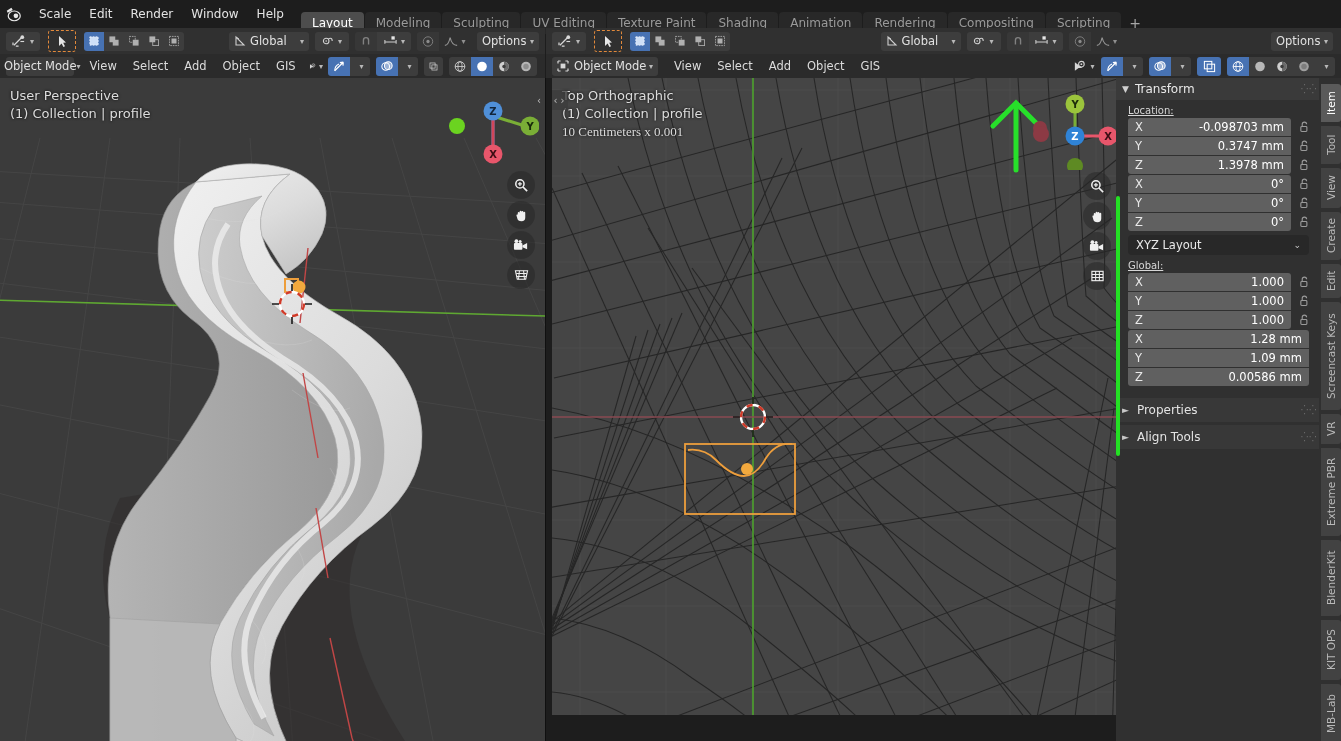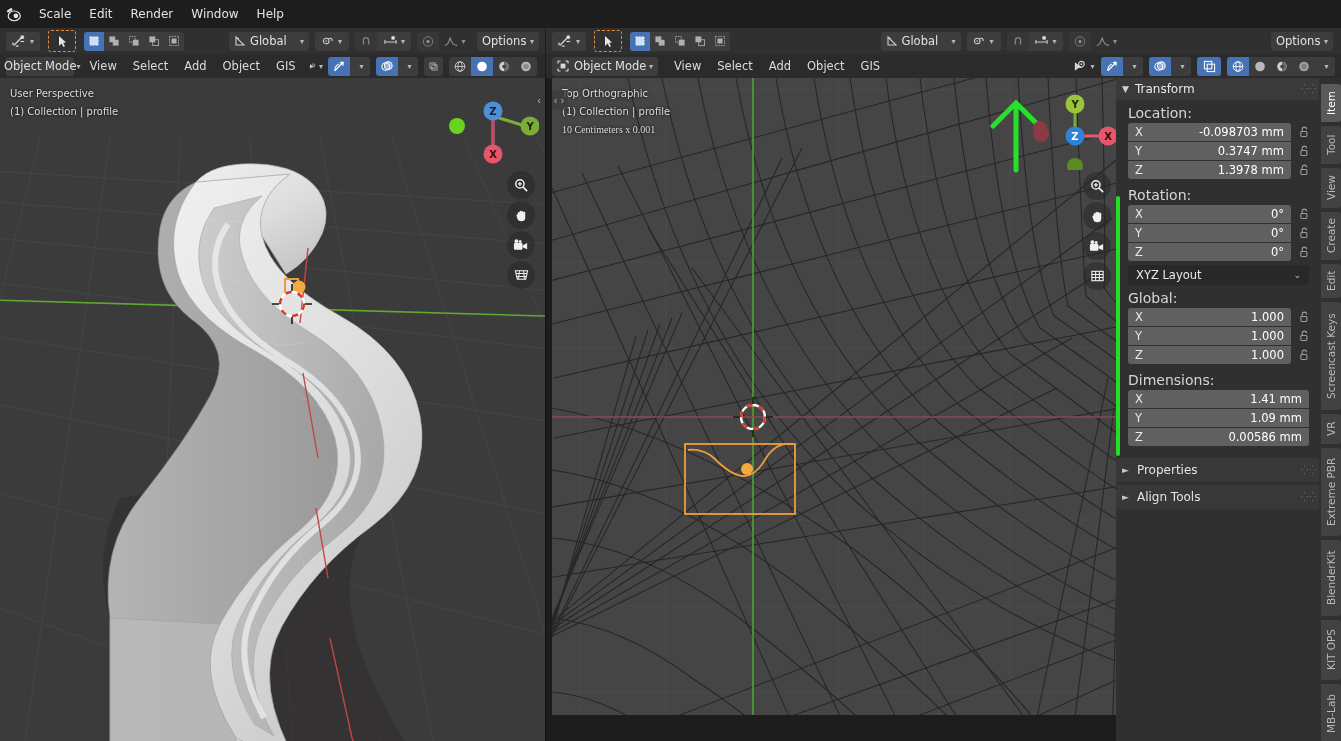--- a/index.html
+++ b/index.html
@@ -56,21 +56,21 @@
   .sep { width:8px; }
   .caret { font-size:8px; color:#b8b8b8; margin-left:3px; }
   .menu-txt { padding:0 8px; height:19px; line-height:19px; font-size:11.5px; color:#dcdcdc; border-radius:3px; cursor:default;}
 
   
   .viewport { position:absolute; overflow:hidden; }
   .vp-left  { left:0;   top:78px; width:545px; height:663px; background:#3b3b3b; }
   .vp-right { left:552px; top:78px; width:569px; height:637px; background:#454545; }
   .vp-divider { position:absolute; left:545px; top:78px; width:1px; height:663px; background:#101010; }
 
-  .vp-text { position:absolute; font-size:10px; color:#dcdcdc; text-shadow:0 0 3px rgba(0,0,0,.9); pointer-events:none; }
+  .vp-text { position:absolute; font-size:13px; color:#dcdcdc; text-shadow:0 0 3px rgba(0,0,0,.9); pointer-events:none; }
   .nav-btn {
     position:absolute; right:10px; width:28px; height:28px; border-radius:50%;
     background:rgba(40,40,40,.55); display:flex; align-items:center; justify-content:center;
   }
 
   
   .collapse-arrow {
     position:absolute; width:14px; height:20px; background:rgba(60,60,60,.75);
     border-radius:3px; display:flex; align-items:center; justify-content:center;
     color:#bdbdbd; font-size:10px;
@@ -81,21 +81,21 @@
     position:absolute; left:1116px; top:78px; width:203px; height:663px;
     background:#303030; overflow:hidden;
   }
   .sb-scroll { position:absolute; left:0px; top:118px; width:4px; height:260px; background:#24e024; border-radius:2px; }
   .panel-hdr {
     height:22px; display:flex; align-items:center; padding:0 6px;
     background:#3a3a3a; color:#e8e8e8; font-size:12px; margin-bottom:2px;
   }
   .panel-hdr .tri { font-size:9px; margin-right:6px; color:#d0d0d0; }
   .grip { margin-left:auto; color:#6e6e6e; font-size:9px; letter-spacing:1px; line-height:5px; width:12px; }
-  .sect-label { font-size:14px; color:#d6d6d6; padding:3px 0 2px 12px; }
+  .sect-label { font-size:10px; color:#d6d6d6; padding:3px 0 2px 12px;text-decoration:underline; }
   .field-row { display:flex; align-items:center; padding:0 6px 0 12px; height:18px; margin-bottom:1px; }
   .field {
     flex:1; height:18px; background:#606060; border-radius:3px;
     display:flex; align-items:center; padding:0 7px; font-size:11.5px; color:#ffffff;
   }
   .field .lbl { color:#e9e9e9; }
   .field .val { margin-left:auto; }
   .field-stack .field { border-radius:0; }
   .field-stack > .field-row:first-child .field { border-radius:3px 3px 0 0; }
   .field-stack > .field-row:last-child .field { border-radius:0 0 3px 3px; }
@@ -138,20 +138,33 @@
         <circle cx="13.2" cy="14.4" r="3.1" fill="#e8e8e8"></circle>
         <path d="M2.2 10.2 L9 6.6 L7.2 3.6 L1 7.6z" fill="#e8e8e8"></path>
       </svg>
     </div>
     <div class="menu-item">Scale</div>
     <div class="menu-item">Edit</div>
     <div class="menu-item">Render</div>
     <div class="menu-item">Window</div>
     <div class="menu-item">Help</div>
 
+    <div class="tabs">
+      <div class="tab active">Layout</div>
+      <div class="tab">Modeling</div>
+      <div class="tab">Sculpting</div>
+      <div class="tab">UV Editing</div>
+      <div class="tab">Texture Paint</div>
+      <div class="tab">Shading</div>
+      <div class="tab">Animation</div>
+      <div class="tab">Rendering</div>
+      <div class="tab">Compositing</div>
+      <div class="tab">Scripting</div>
+      <div class="tab plus">+</div>
+    </div>
   </div>
 
   <div class="hdrbar" style="left:0;top:28px;width:545px;height:26px;padding-left:6px;">
     <div class="btn dark" style="width:34px;">
       <svg width="15" height="13" viewBox="0 0 16 14">
           <path d="M2 11 L10 3" stroke="#d9d9d9" stroke-width="1.3" fill="none"></path>
           <path d="M4 12 L7 12 M1 8 L1 11" stroke="#d9d9d9" stroke-width="1.3"></path>
           <circle cx="11" cy="2.4" r="2" fill="#d9d9d9"></circle>
           <path d="M9 7 L13 7" stroke="#d9d9d9" stroke-width="1.2"></path>
         </svg>
@@ -853,21 +866,20 @@
         </div>
         <div class="lock">
           <svg width="11" height="12" viewBox="0 0 12 13">
               <path d="M3.5 6 L3.5 3.6 a2.4 2.4 0 0 1 4.8 0" fill="none" stroke="#9a9a9a" stroke-width="1.2"></path>
               <rect x="2" y="6" width="6.6" height="5.4" rx="1" fill="none" stroke="#9a9a9a" stroke-width="1.2"></rect>
             </svg>
         </div>
       </div>
     </div>
 
-    <div class="sect-label" style="padding-top:7px">Rotation:</div>
     <div class="field-stack">
       <div class="field-row">
         <div class="field">
           <span class="lbl">X</span>
           <span class="val">0°</span>
         </div>
         <div class="lock">
           <svg width="11" height="12" viewBox="0 0 12 13">
               <path d="M3.5 6 L3.5 3.6 a2.4 2.4 0 0 1 4.8 0" fill="none" stroke="#9a9a9a" stroke-width="1.2"></path>
               <rect x="2" y="6" width="6.6" height="5.4" rx="1" fill="none" stroke="#9a9a9a" stroke-width="1.2"></rect>
@@ -938,26 +950,25 @@
         </div>
         <div class="lock">
           <svg width="11" height="12" viewBox="0 0 12 13">
               <path d="M3.5 6 L3.5 3.6 a2.4 2.4 0 0 1 4.8 0" fill="none" stroke="#9a9a9a" stroke-width="1.2"></path>
               <rect x="2" y="6" width="6.6" height="5.4" rx="1" fill="none" stroke="#9a9a9a" stroke-width="1.2"></rect>
             </svg>
         </div>
       </div>
     </div>
 
-    <div class="sect-label" style="padding-top:7px">Dimensions:</div>
     <div class="field-stack">
       <div class="field-row" style="padding-right:10px">
         <div class="field">
           <span class="lbl">X</span>
-          <span class="val">1.41 mm</span>
+          <span class="val">1.28 mm</span>
         </div>
       </div>
       <div class="field-row" style="padding-right:10px">
         <div class="field">
           <span class="lbl">Y</span>
           <span class="val">1.09 mm</span>
         </div>
       </div>
       <div class="field-row" style="padding-right:10px">
         <div class="field">

